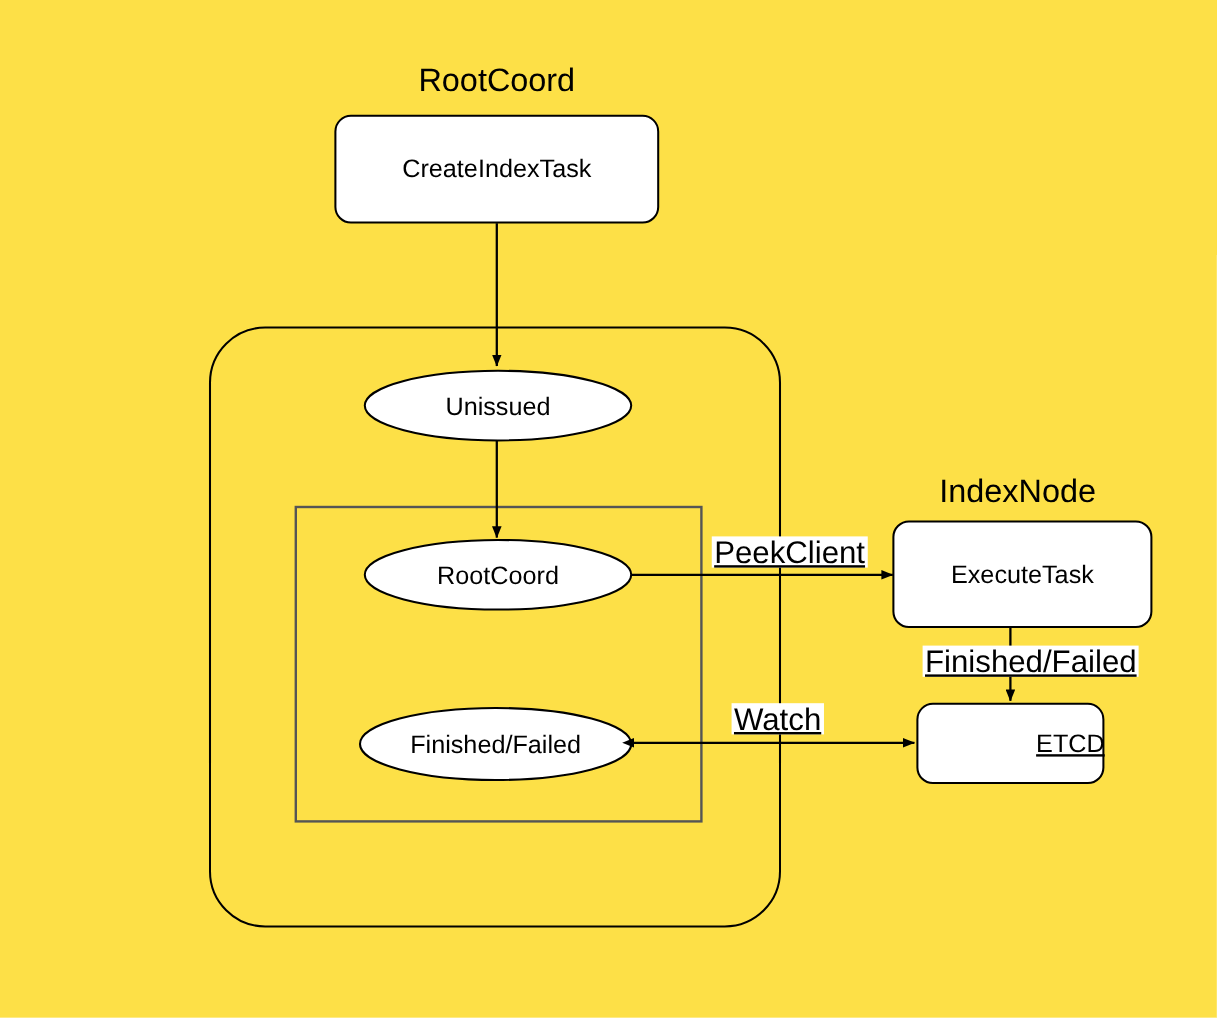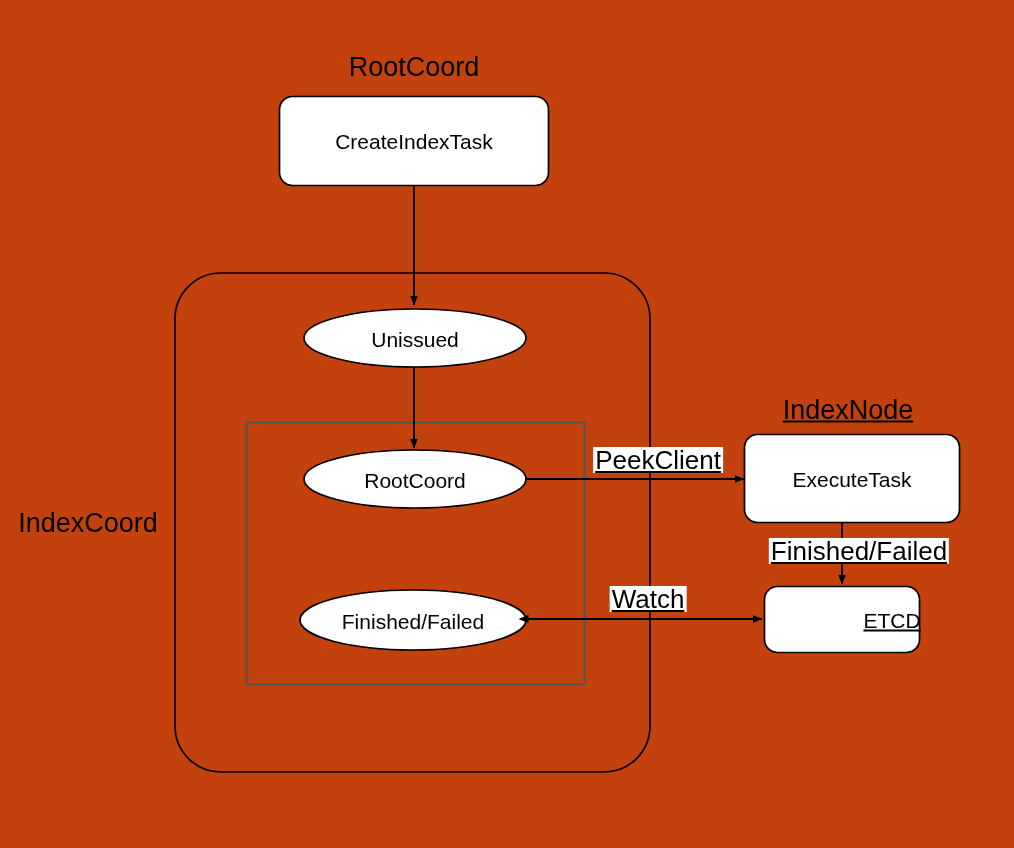--- a/index.html
+++ b/index.html
@@ -11,21 +11,21 @@
     width: 1014px;
     height: 848px;
     font-family: "Liberation Sans", sans-serif;
     color: #000000;
     overflow: hidden;
   }
   #diagram-root {
     position: relative;
     width: 1014px;
     height: 848px;
-    background: #c2410c;
+    background: #fde047;
   }
   svg.diagram-layer {
     position: absolute;
     left: 0;
     top: 0;
     width: 1014px;
     height: 848px;
   }
   .node-text,
   .free-label,
@@ -90,23 +90,22 @@
 
     <line x1="526" y1="479" x2="744" y2="479" stroke="#000000" stroke-width="1.9" marker-end="url(#arrowhead)"></line>
 
     <line x1="842" y1="523" x2="842" y2="584" stroke="#000000" stroke-width="1.9" marker-end="url(#arrowhead)"></line>
 
     <line x1="528" y1="619" x2="762" y2="619" stroke="#000000" stroke-width="1.9" marker-end="url(#arrowhead)" marker-start="url(#arrowhead-start)"></line>
   </svg>
 
   <div class="free-label" style="left:414px; top:67px;">RootCoord</div>
 
-  <div class="free-label" style="left:88px; top:523px;">IndexCoord</div>
 
-  <div class="free-label" style="left:848px; top:410px;text-decoration:underline;">IndexNode</div>
+  <div class="free-label" style="left:848px; top:410px;">IndexNode</div>
 
 
   <div class="node-text" style="left:414px; top:141px;">CreateIndexTask</div>
 
   <div class="node-text" style="left:415px; top:339px;">Unissued</div>
 
   <div class="node-text" style="left:415px; top:480px;">RootCoord</div>
 
   <div class="node-text" style="left:413px; top:621px;">Finished/Failed</div>
 

